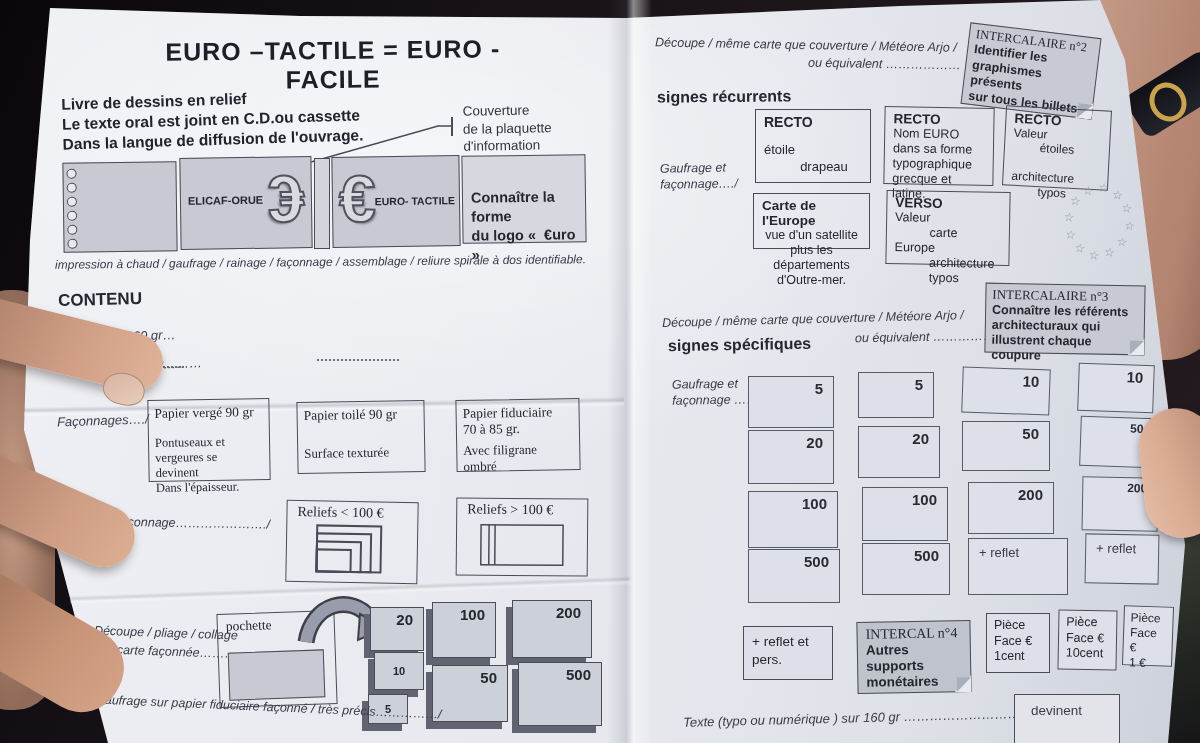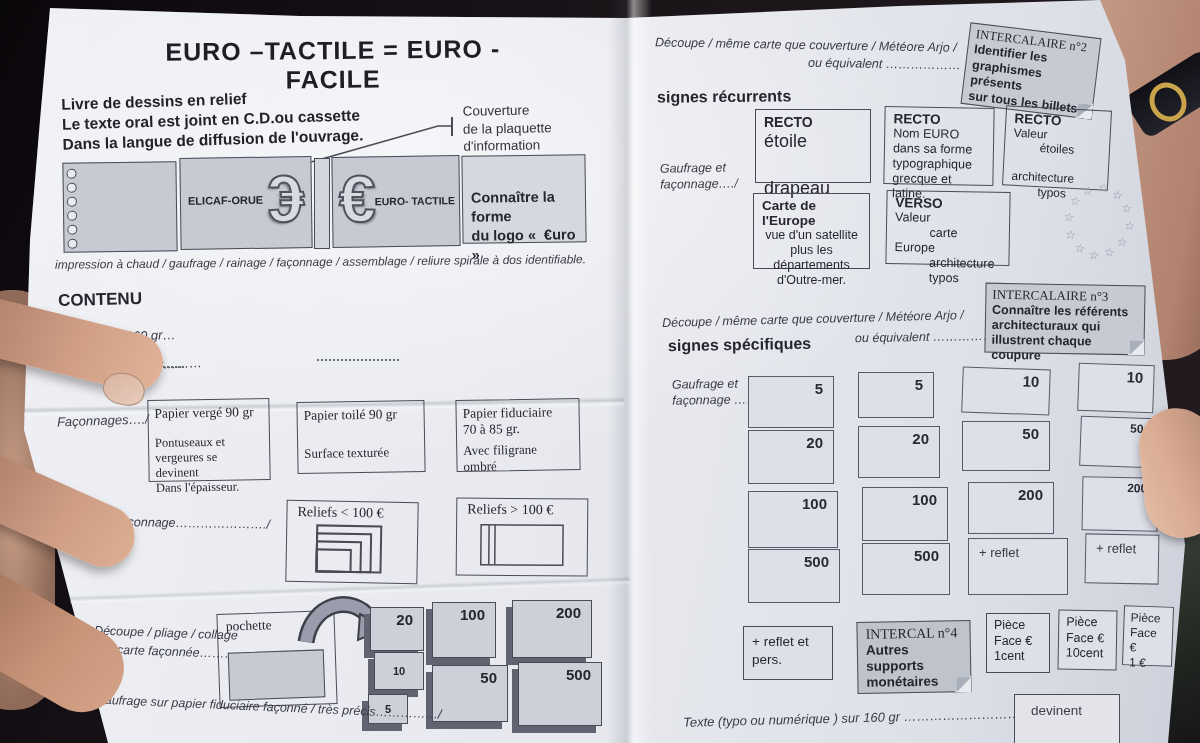--- a/index.html
+++ b/index.html
@@ -196,39 +196,39 @@
 sur tous les billets.</div>
   </div>
 
   <div class="abs b" style="left:657px;top:88px;font-size:16px;transform:rotate(-.5deg);">signes récurrents</div>
 
   <div class="abs lbl pw" style="left:660px;top:160px;transform:rotate(-1deg);">Gaufrage et
 façonnage…./</div>
 
   <div class="abs bx" style="left:755px;top:109px;width:116px;height:74px;padding:4px 8px;box-sizing:border-box;">
     <div class="b" style="font-size:14px;">RECTO</div>
-    <div class="pw" style="font-size:18px;">étoile
+    <div class="pw" style="font-size:13px;margin-top:12px;">étoile
           drapeau</div>
   </div>
   <div class="abs bx" style="left:884px;top:107px;width:110px;height:78px;padding:4px 8px;box-sizing:border-box;transform:rotate(1deg);">
     <div class="b" style="font-size:13.5px;">RECTO</div>
     <div class="pw" style="font-size:12.5px;line-height:1.2;">Nom EURO
 dans sa forme
 typographique
 grecque et latine.</div>
   </div>
   <div class="abs bx" style="left:1004px;top:108px;width:106px;height:80px;padding:4px 8px;box-sizing:border-box;transform:rotate(3deg);">
     <div class="b" style="font-size:13.5px;">RECTO</div>
     <div class="pw" style="font-size:12px;line-height:1.2;">Valeur
         étoiles
         architecture
         typos</div>
   </div>
 
-  <div class="abs bx" style="left:753px;top:193px;width:117px;height:76px;padding:4px 8px;box-sizing:border-box;">
+  <div class="abs bx" style="left:753px;top:193px;width:117px;height:56px;padding:4px 8px;box-sizing:border-box;">
     <div class="b" style="font-size:13.5px;">Carte de l'Europe</div>
     <div class="pw" style="font-size:12.5px;line-height:1.2;text-align:center;">vue d'un satellite
 plus les
 départements
 d'Outre-mer.</div>
   </div>
   <div class="abs bx" style="left:886px;top:191px;width:124px;height:74px;padding:4px 8px;box-sizing:border-box;transform:rotate(1deg);">
     <div class="b" style="font-size:13.5px;">VERSO</div>
     <div class="pw" style="font-size:12.5px;line-height:1.2;">Valeur
           carte Europe

